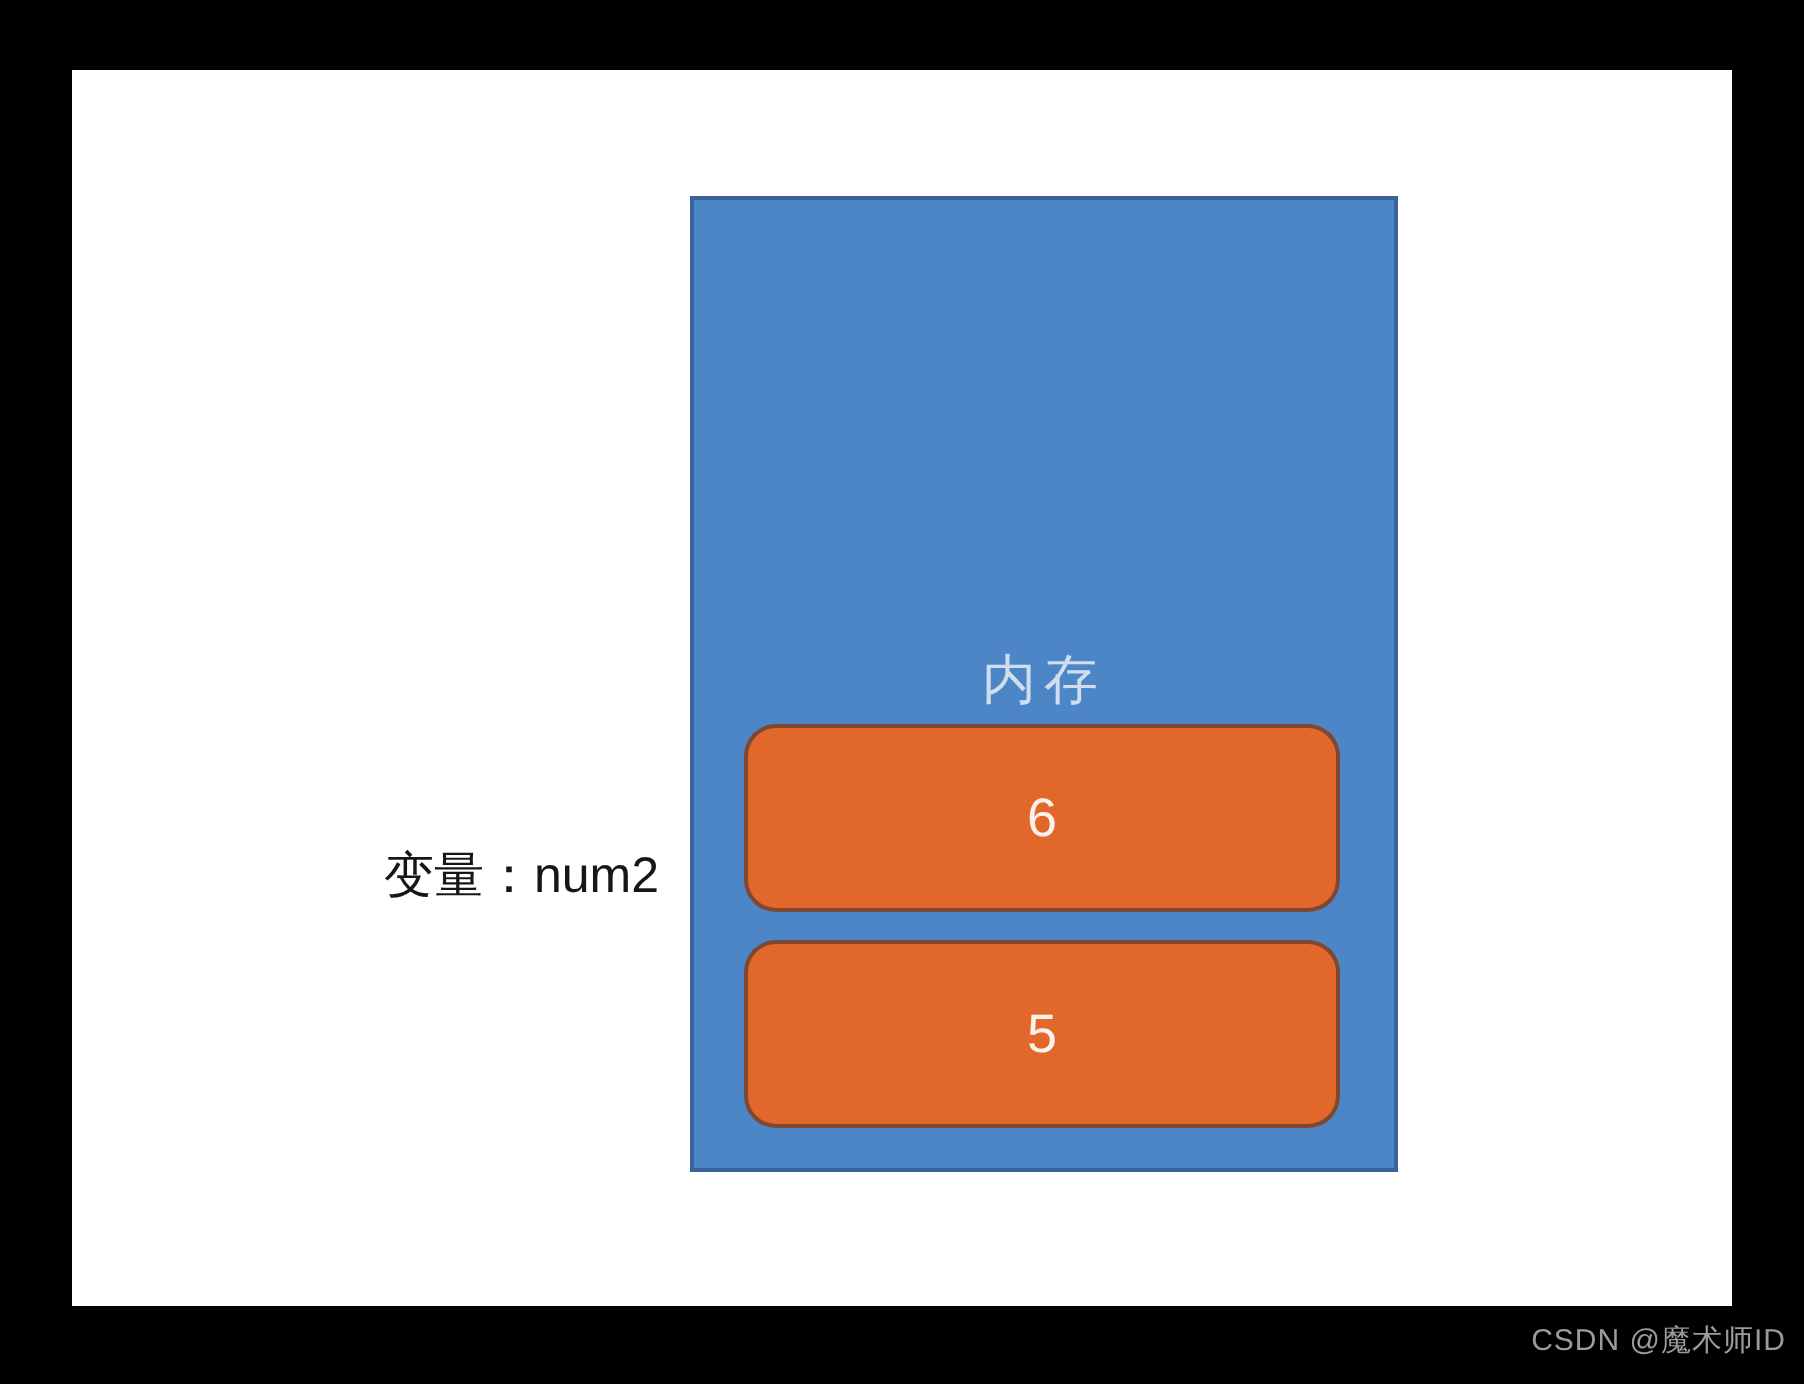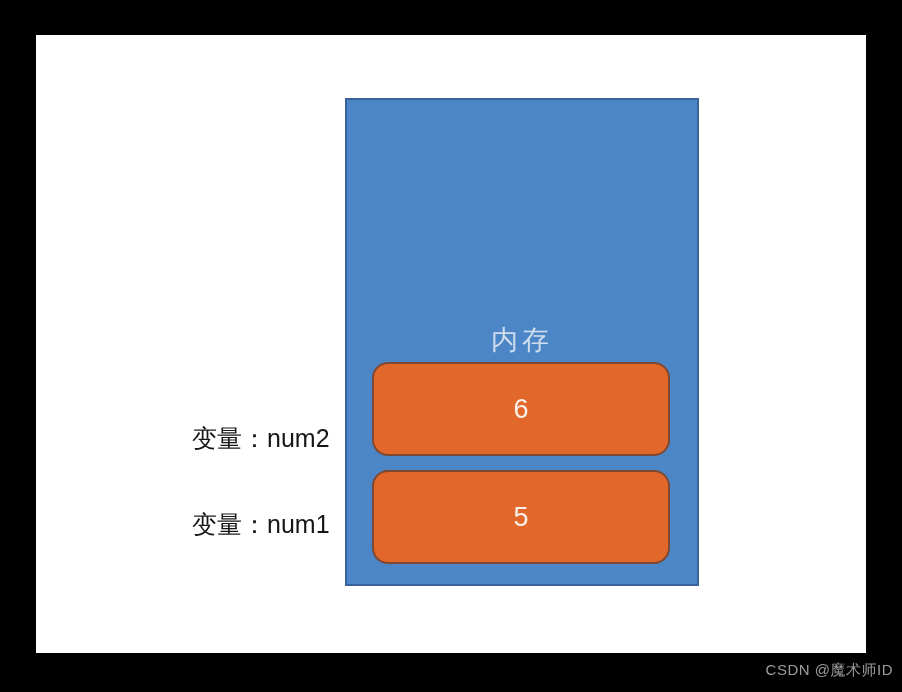--- a/index.html
+++ b/index.html
@@ -82,21 +82,20 @@
     letter-spacing: 0.5px;
   }
 </style>
 </head>
 <body>
 
 <div class="stage">
 
   <div class="var-label label-num2">变量：num2</div>
 
-  <div class="var-label label-num1">变量：num1</div>
 
   <div class="memory-box">
 
     <div class="memory-title">内存</div>
 
     <div class="value-cell cell-num2">
       <span>6</span>
     </div>
 
     <div class="value-cell cell-num1">

